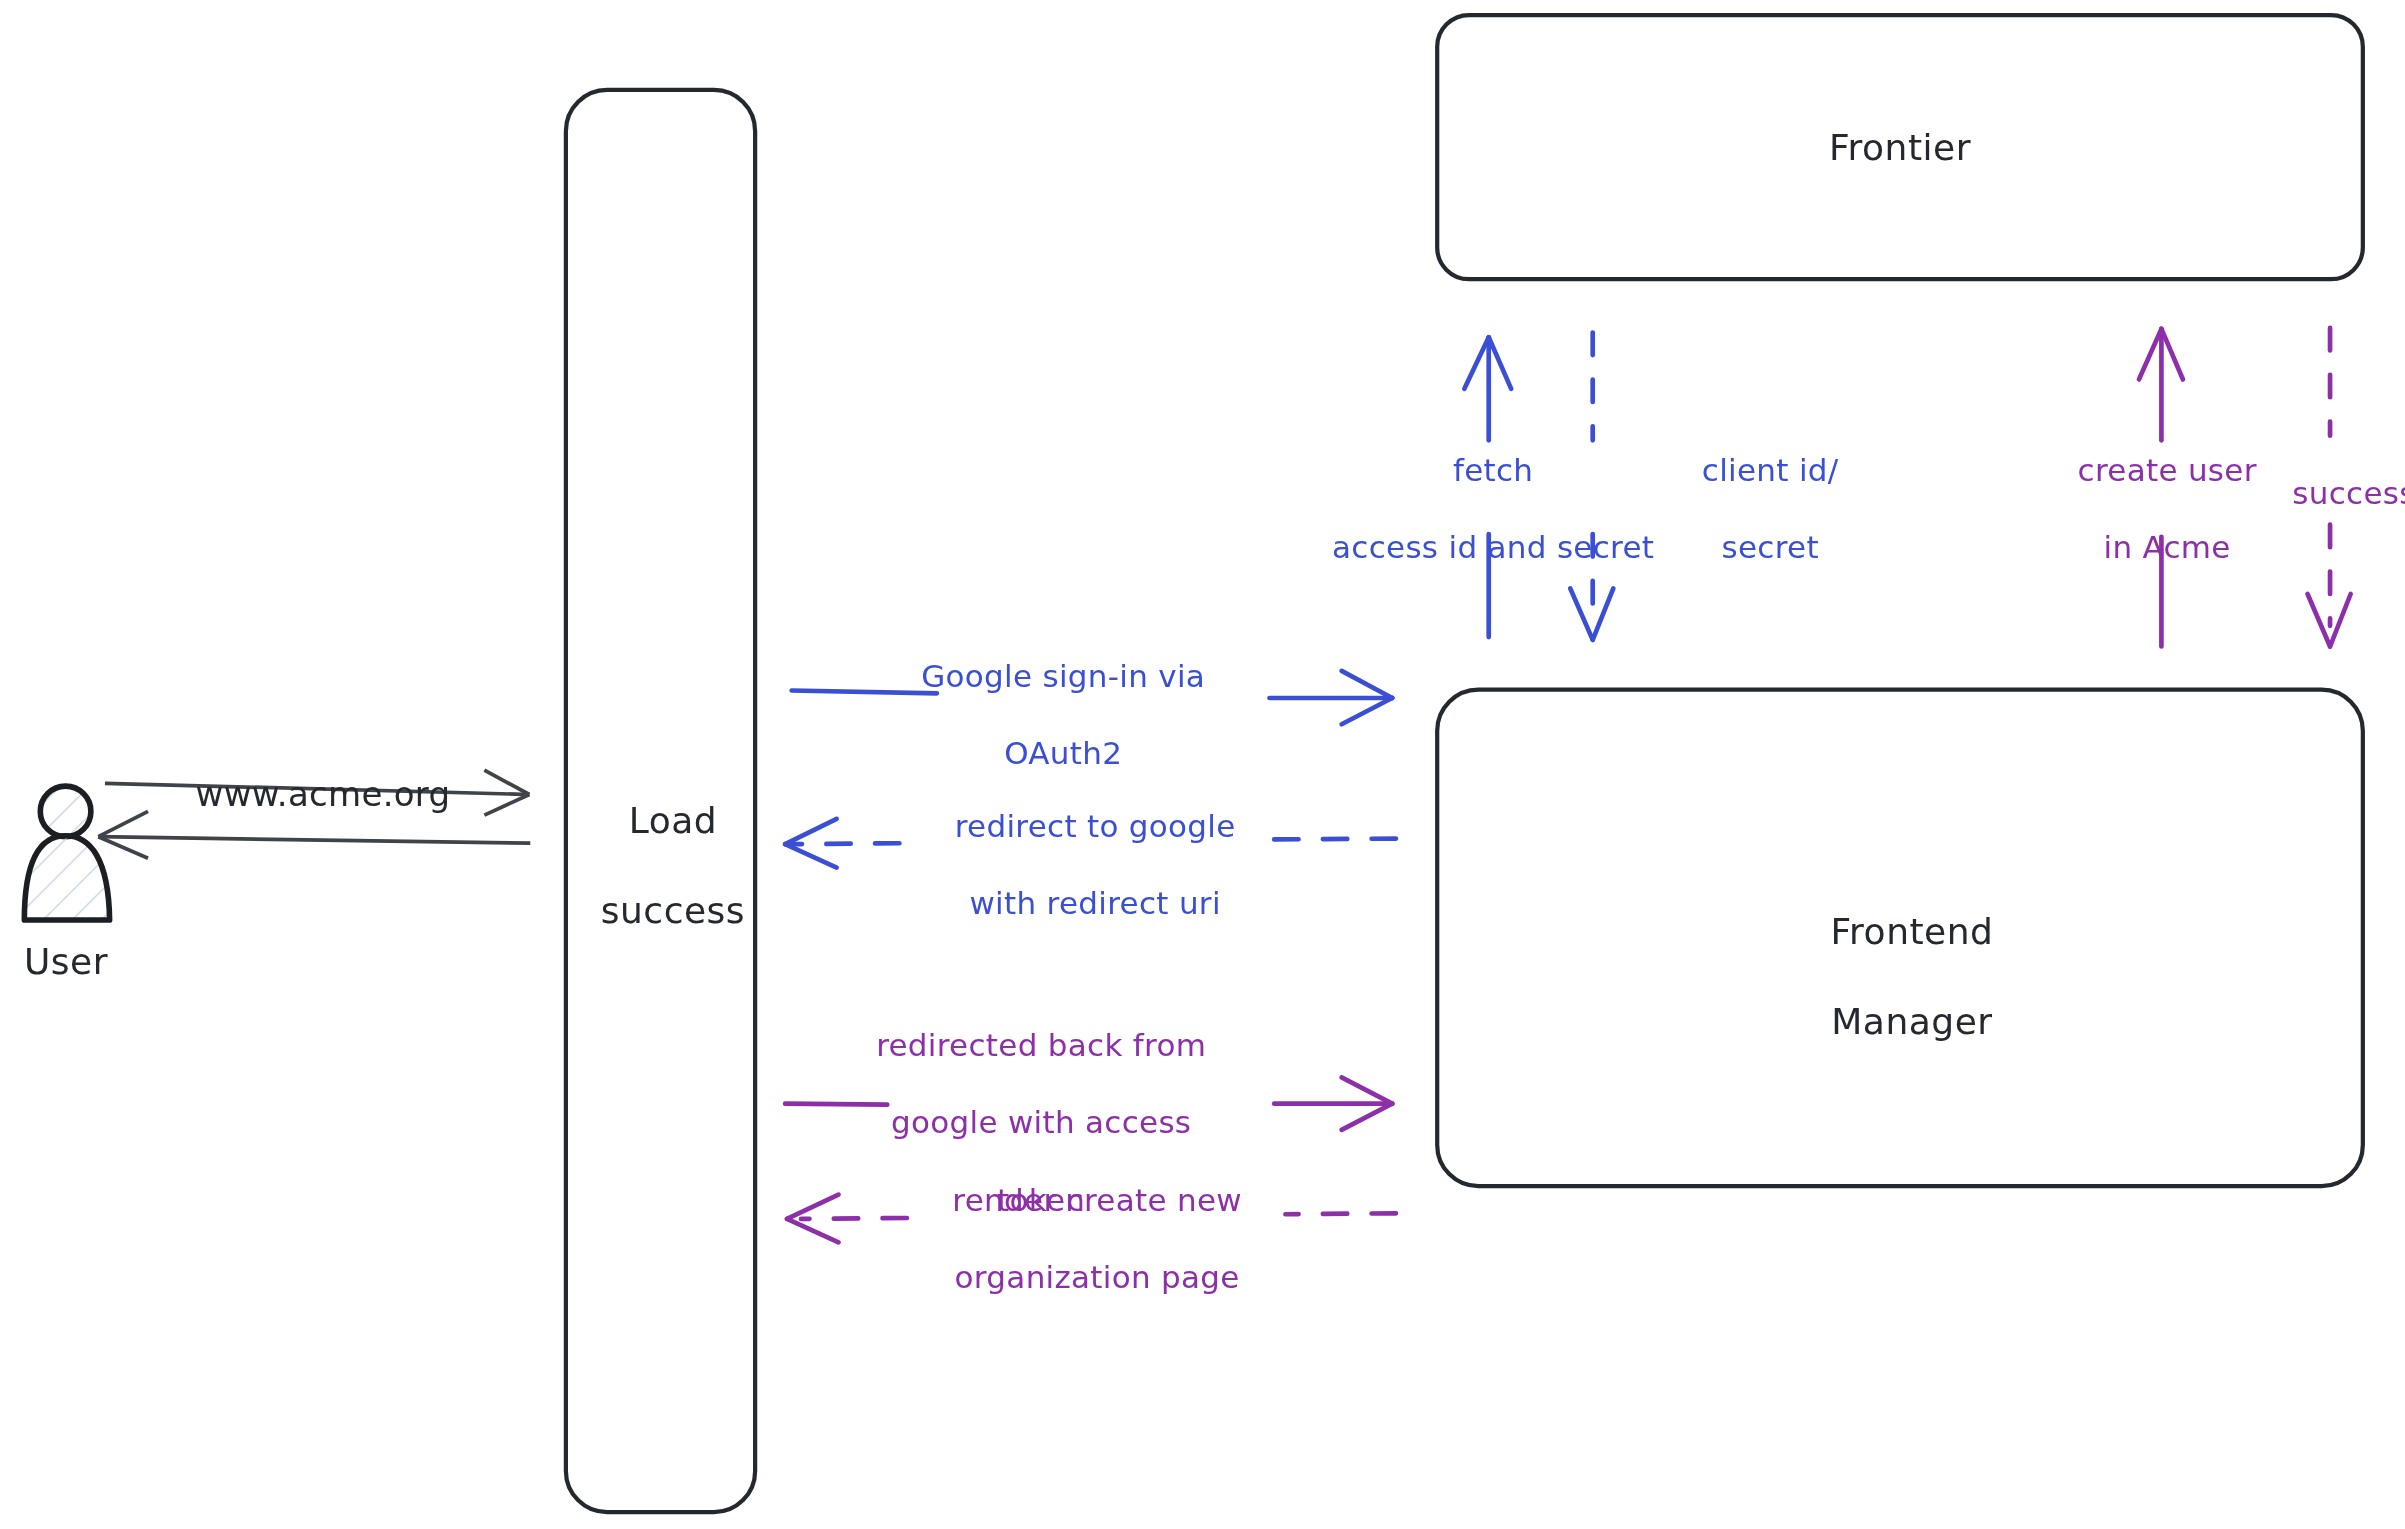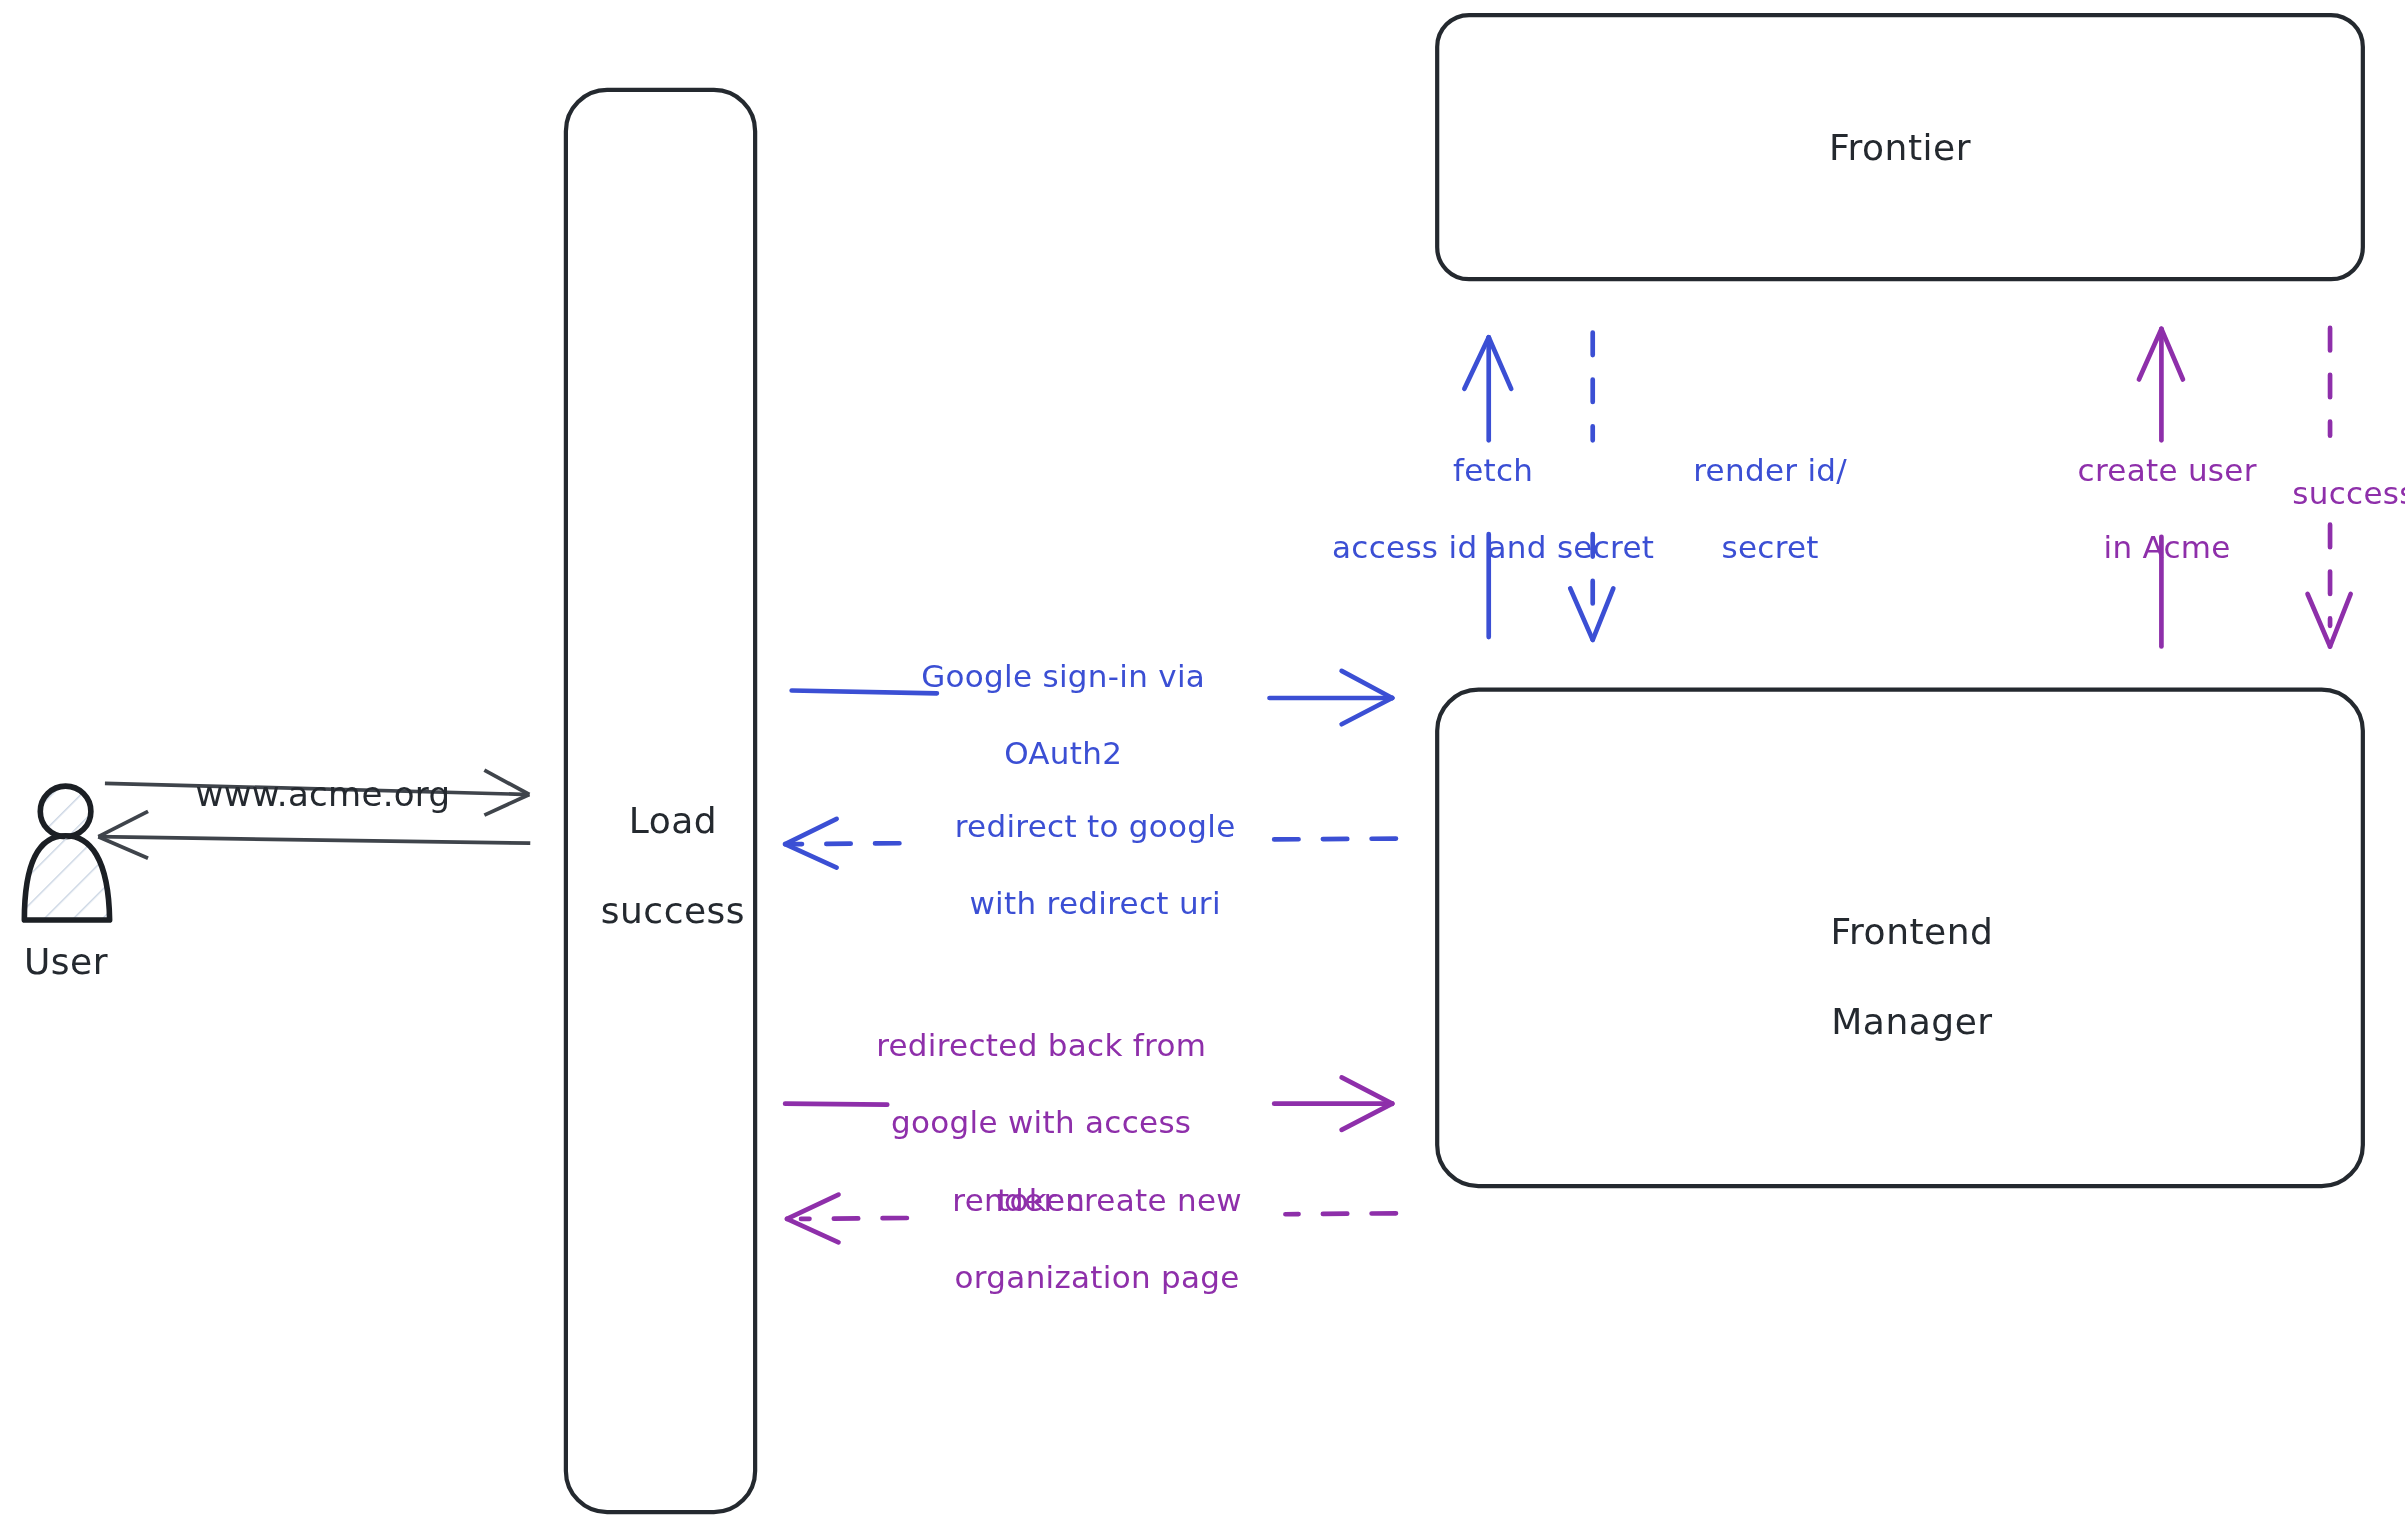--- a/index.html
+++ b/index.html
@@ -138,21 +138,21 @@
   <span>redirect to google</span><br>
   <span>with redirect uri</span>
 </div>
 
 <div class="lbl edge-label blue ctr" style="left:1483px;top:489px;">
   <span>fetch</span><br>
   <span>access id and secret</span>
 </div>
 
 <div class="lbl edge-label blue ctr" style="left:1760px;top:489px;">
-  <span>render id/</span><br>
+  <span>client id/</span><br>
   <span>secret</span>
 </div>
 
 <div class="lbl edge-label purple ctr" style="left:2157px;top:489px;">
   <span>create user</span><br>
   <span>in Acme</span>
 </div>
 
 <div class="lbl edge-label purple ctr" style="left:2354px;top:493px;">success</div>
 

